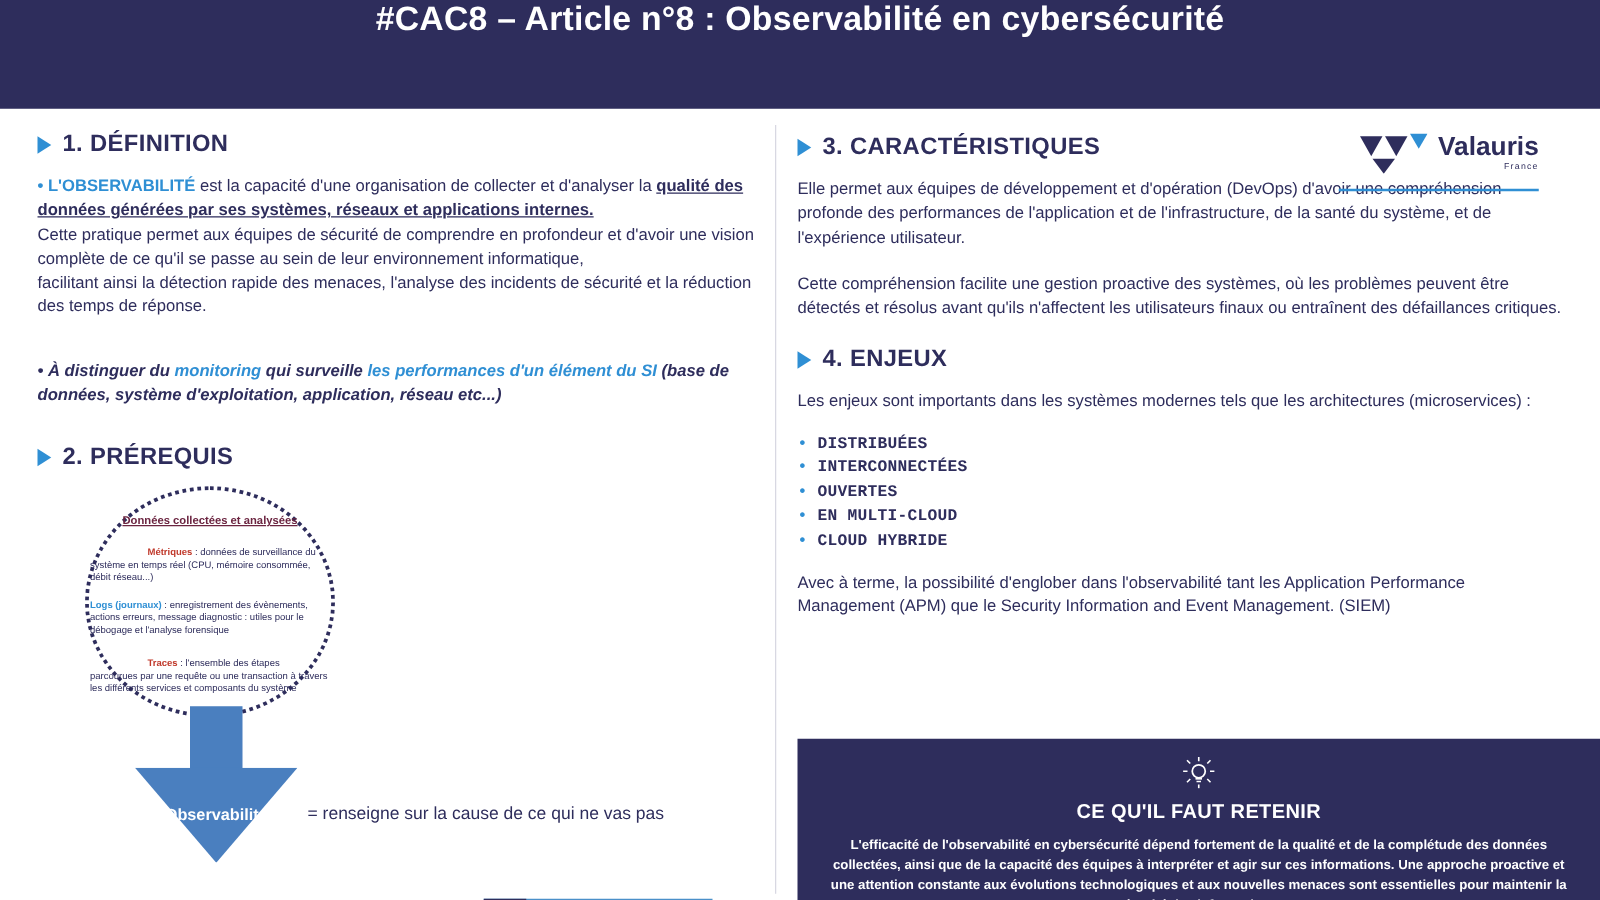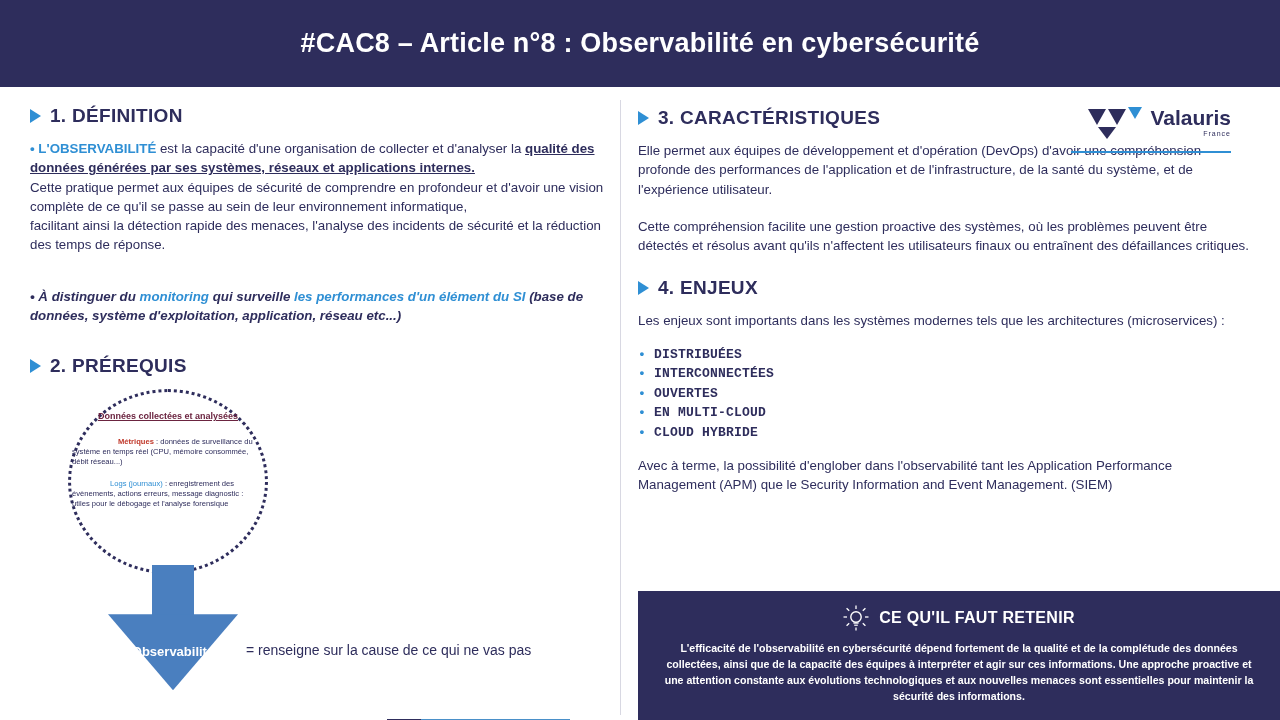--- a/index.html
+++ b/index.html
@@ -14,21 +14,21 @@
     position: relative;
     width: 1280px; height: 720px;
     background: #ffffff;
   }
 
   
   .header {
     position: absolute; left: 0; top: 0;
     width: 1280px; height: 87px;
     background: #2e2d5c;
-    display: flex; align-items: center; justify-content: center;
+    display: flex; justify-content: center;
   }
   .header-title {
     color: #ffffff;
     font-size: 27px;
     font-weight: bold;
     letter-spacing: 0.2px;
     text-align: center;
   }
 
   
@@ -123,21 +123,21 @@
     text-decoration: underline;
   }
   .diag-block {
     position: absolute;
     width: 190px;
     font-size: 7.6px;
     line-height: 1.32;
     color: #2e2d5c;
   }
   .diag-key { color: #c0392b; font-weight: bold; padding-left: 46px; }
-  .diag-key2 { color: #2f8fd4; font-weight: normal; padding-left: 38px; }
+  .diag-key2 { color: #2f8fd4; font-weight: bold; }
   .arrow-stem {
     position: absolute; left: 122px; top: 176px;
     width: 42px; height: 60px;
     background: #4a7fbf;
   }
   .big-arrow {
     position: absolute; left: 78px; top: 225px;
     width: 130px; height: 76px;
     background: #4a7fbf;
     clip-path: polygon(0 0, 100% 0, 50% 100%);
@@ -196,20 +196,21 @@
   .retain {
     position: absolute; left: 638px; top: 591px;
     width: 642px; height: 129px;
     background: #2e2d5c;
     padding: 14px 18px;
   }
   .retain-head {
     display: flex; align-items: center; justify-content: center;
     gap: 10px;
     margin-bottom: 10px;
+    flex-direction: column;
   }
   .retain-title {
     color: #ffffff;
     font-size: 16px;
     font-weight: bold;
     letter-spacing: 0.3px;
   }
   .retain-body {
     color: #ffffff;
     font-size: 10.6px;
@@ -257,20 +258,23 @@
       <div class="diag-title">Données collectées et analysées</div>
 
       <div class="diag-block" style="left:42px; top:48px;">
         <span class="diag-key">Métriques</span><span> : données de surveillance du système en temps réel (CPU, mémoire consommée, débit réseau...)</span>
       </div>
 
       <div class="diag-block" style="left:42px; top:90px;">
         <span class="diag-key2">Logs (journaux)</span><span> : enregistrement des évènements, actions erreurs, message diagnostic : utiles pour le débogage et l'analyse forensique</span>
       </div>
 
+      <div class="diag-block" style="left:42px; top:137px;">
+        <span class="diag-key">Traces</span><span> : l'ensemble des étapes parcourues par une requête ou une transaction à travers les différents services et composants du système</span>
+      </div>
 
       <div class="arrow-stem"></div>
       <div class="big-arrow"></div>
       <div class="obs-label">Observabilité</div>
       <div class="obs-caption">= renseigne sur la cause de ce qui ne vas pas</div>
 
       <div class="tool-list">
         <div class="tool-row">
           <div class="tool-num">1</div>
           <div class="tool-name">PROMETHEUS</div>

